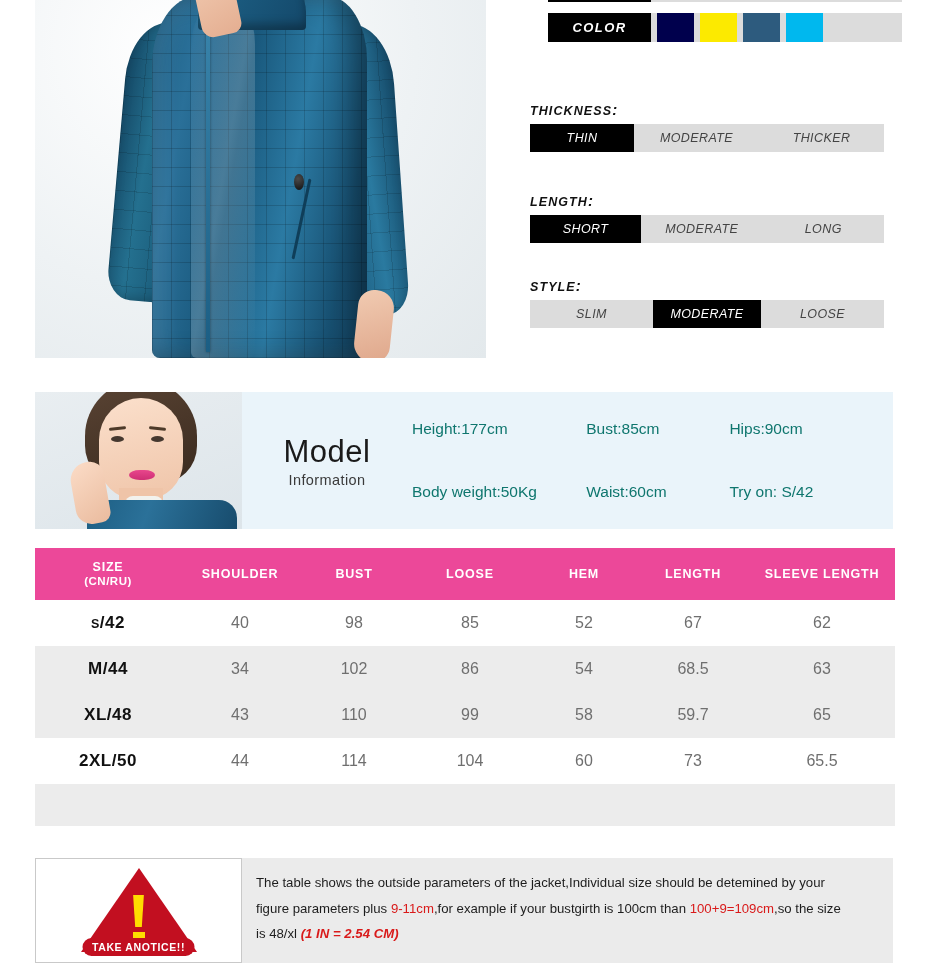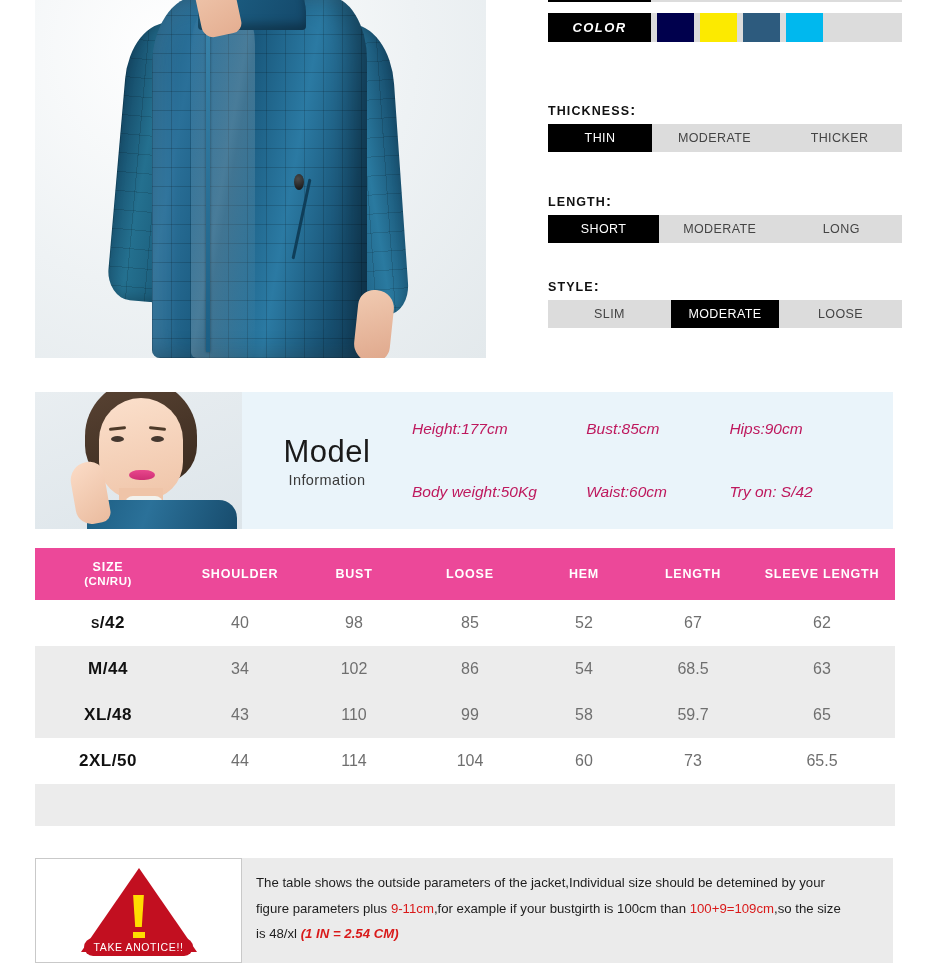--- a/index.html
+++ b/index.html
@@ -102,21 +102,21 @@
     display:flex; background:#dcdcdc;
   }
   .color-label {
     width:103px; background:#000; color:#fff;
     font-style: italic; font-weight: 700; font-size: 13px; letter-spacing:1.4px;
     display:flex; align-items:center; justify-content:center;
   }
   .swatch { width:37px; height:29px; }
   .swatch-gap { width:6px; }
 
-  .opt-group { position:absolute; left:548px; width:354px; }
+  .opt-group { position:absolute; left:530px; width:354px;font-style:italic; }
   .opt-title {
     font-size:12.5px; font-weight:700; letter-spacing:1.1px; color:#111;
     margin-bottom:6px;
   }
   .opt-title .colon { font-size:15px; }
   .opt-bar { display:flex; height:28px; background:#dcdcdc;justify-content:space-between; }
   .opt-btn {
     flex:1; display:flex; align-items:center; justify-content:center;
     font-size:12.5px; color:#444; letter-spacing:.4px;
   }
@@ -178,21 +178,21 @@
     width:170px; display:flex; flex-direction:column;
     align-items:center; justify-content:center;
   }
   .model-word-main { font-size:31px; color:#1a1a1a; font-weight:400; letter-spacing:.5px; }
   .model-word-sub  { font-size:14.5px; color:#3a3a3a; margin-top:2px; letter-spacing:.4px; }
   .model-specs {
     flex:1; display:grid; grid-template-columns: 1.12fr .92fr 1fr;
     grid-template-rows: 1fr 1fr; align-items:center;
     padding: 6px 8px 6px 0;
   }
-  .spec { font-size:15.5px; color:#be185d; white-space:nowrap;font-style:italic; }
+  .spec { font-size:15.5px; color:#0f766e; white-space:nowrap; }
   .spec .sv { letter-spacing:0; }
 
   
   .size-table {
     position:absolute; left:35px; top:548px; width:860px;
     border-collapse:collapse; table-layout:fixed;
   }
   .size-table th {
     background:#ec4899; color:#fff; font-size:12.5px; font-weight:700;
     letter-spacing:.8px; padding:12px 0; text-align:center; line-height:1.18;
@@ -234,21 +234,21 @@
     position:absolute; left:50%; top:36px; transform:translateX(-50%);
     width:15px; height:32px; background:#ffdd00;
     clip-path: polygon(14% 0, 86% 0, 72% 100%, 28% 100%);
   }
   .bang-dot {
     position:absolute; left:50%; top:73px; transform:translateX(-50%);
     width:12px; height:9px; background:#ffdd00;
   }
   .notice-badge {
     position:absolute; left:50%; bottom:6px; transform:translateX(-50%);
-    background:#c20f20; color:#fff; font-size:10.5px; font-weight:400;
+    background:#c20f20; color:#fff; font-size:10.5px; font-weight:700;
     letter-spacing:.6px; padding:3px 10px; border-radius:10px; white-space:nowrap;
   }
   .notice-text {
     flex:1; padding:12px 16px 0 14px; font-size:13.2px; color:#1d1d1d;
     line-height:1.95;
   }
   .hl { color:#d91a1a; }
   .hl-i { color:#d91a1a; font-style:italic; font-weight:700; }
 </style>
 </head>

